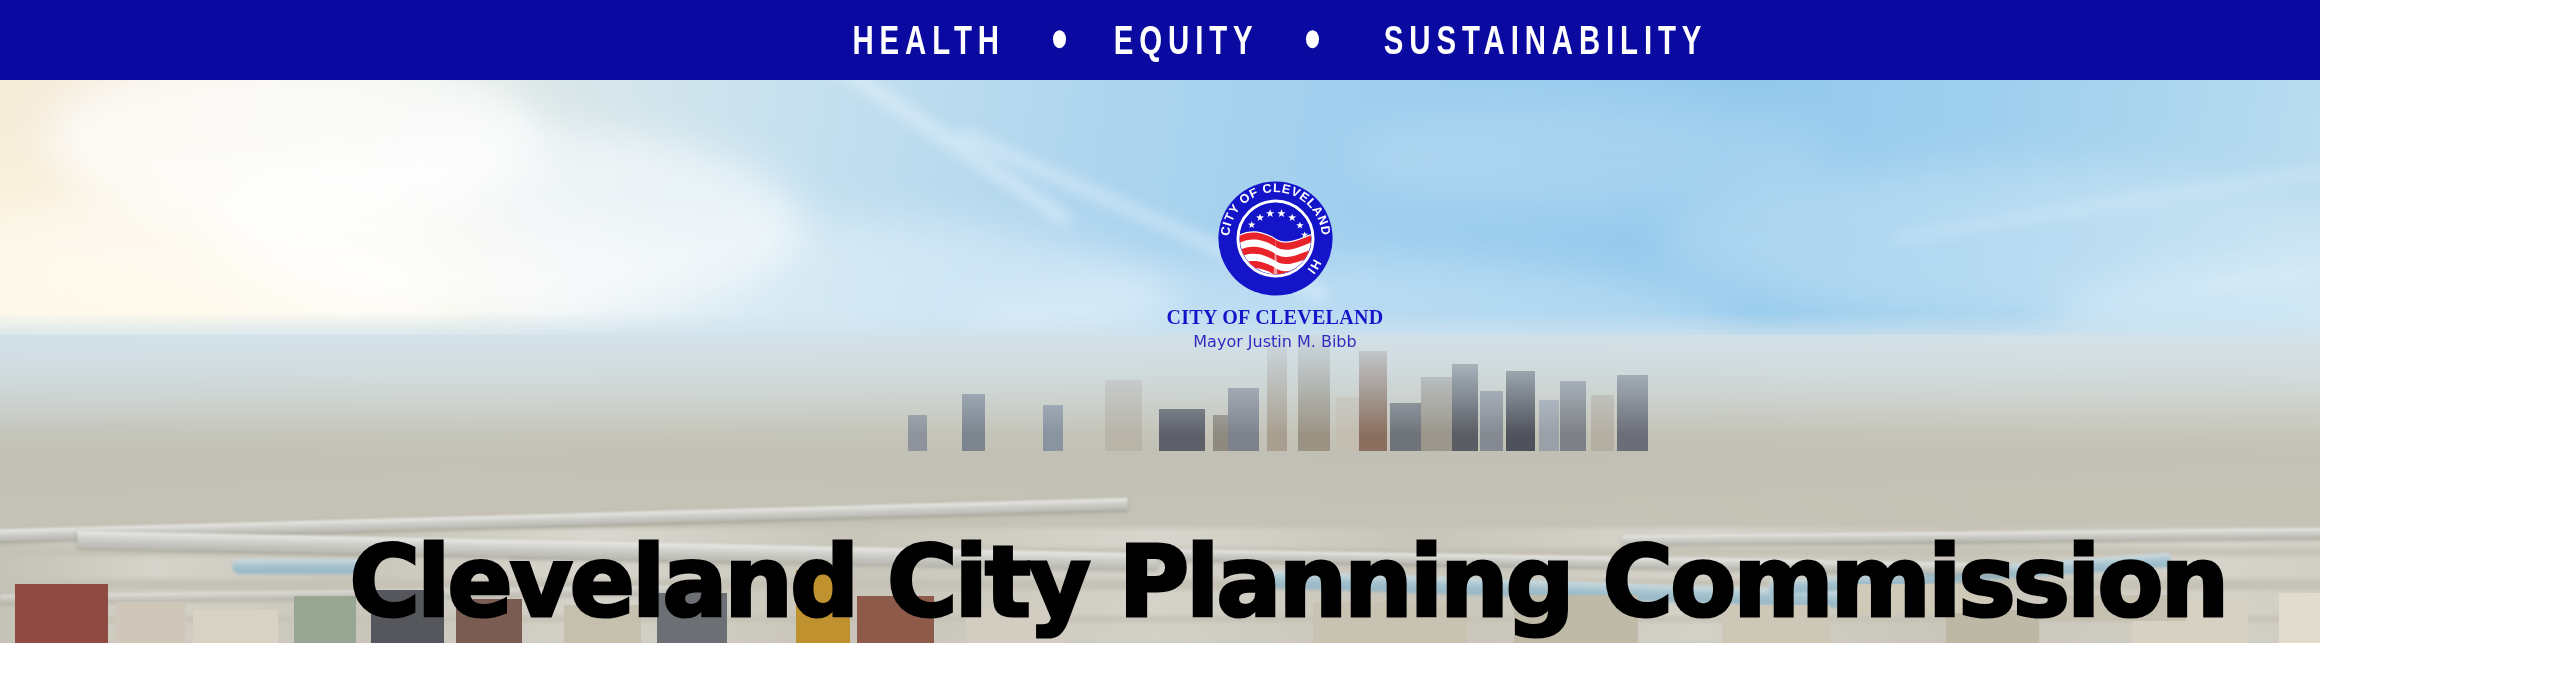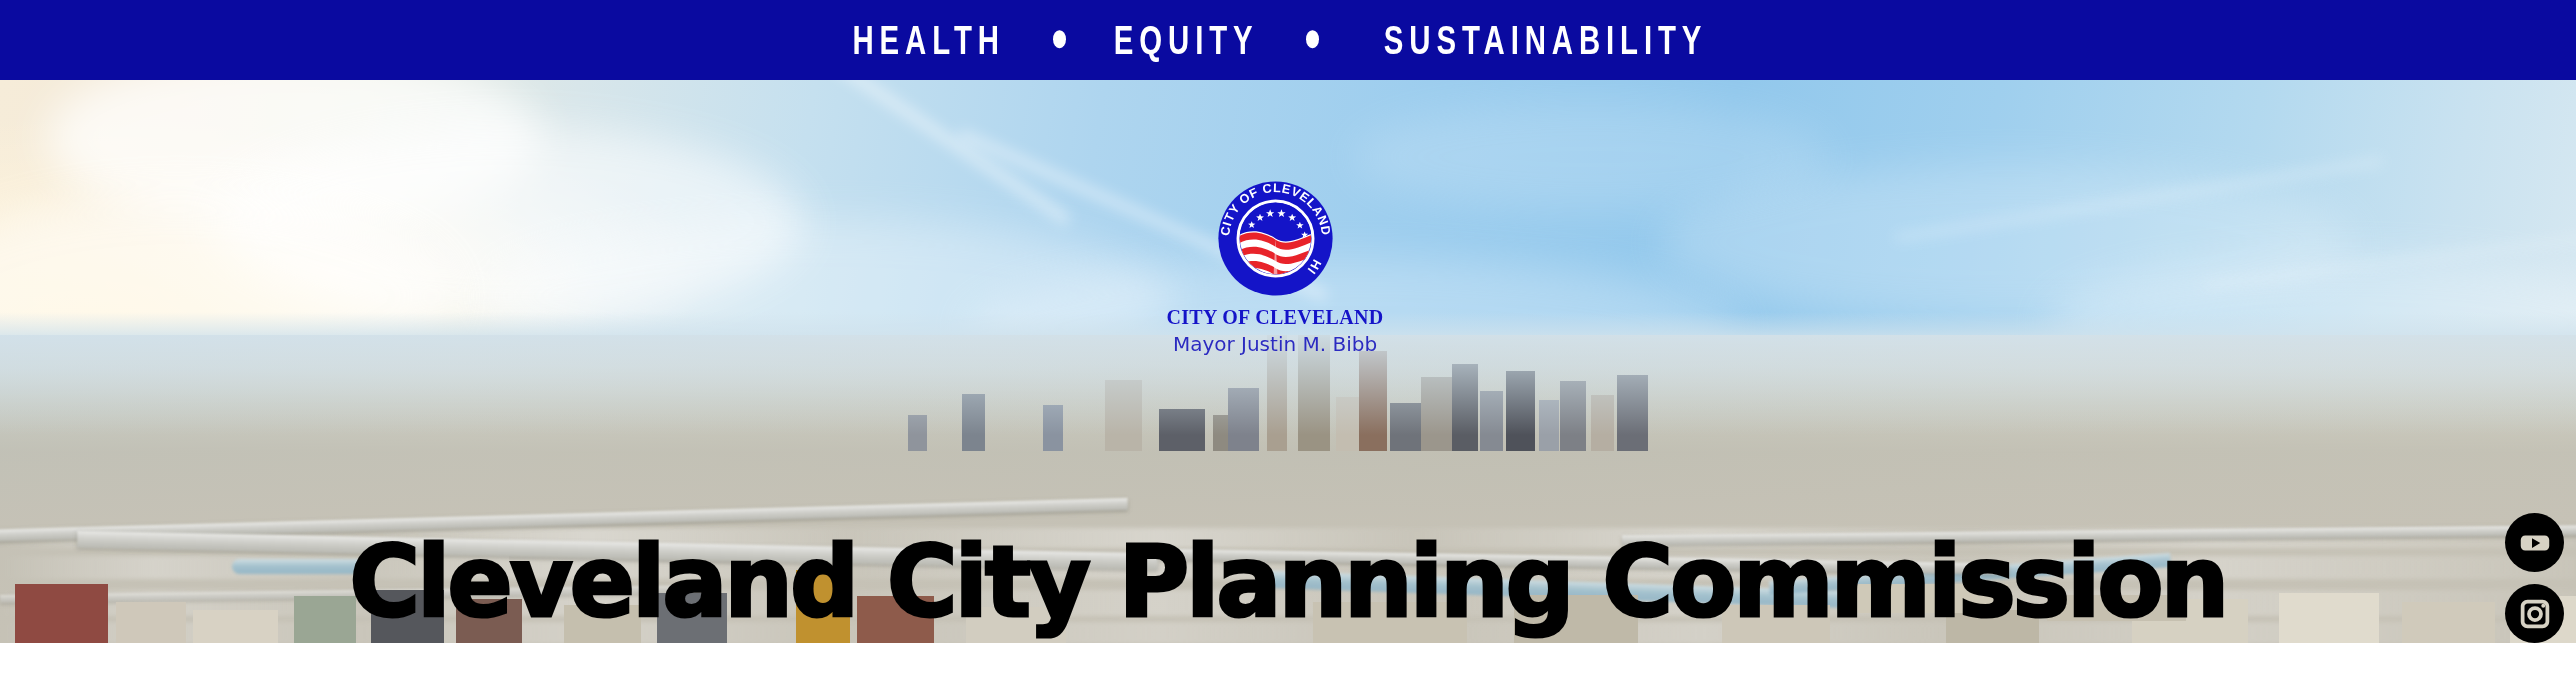--- a/index.html
+++ b/index.html
@@ -1,19 +1,19 @@
 <!DOCTYPE html>
 <html style="font-size:12.4px"><head>
 <meta charset="utf-8">
 <style>
   * { margin:0; padding:0; box-sizing:border-box; }
   html,body { width:2576px; height:682px; overflow:hidden; background:#ffffff; }
   body { font-family:"Liberation Sans", sans-serif; }
 
-  #page { position:relative; width:2576px; height:682px; background:#ffffff; overflow:hidden;padding-left:46px; }
+  #page { position:relative; width:2320px; height:682px; background:#ffffff; overflow:hidden;padding-left:46px; }
 
   
   #banner {
     position:absolute; left:0; top:0; width:2576px; height:80px;
     background:#0a0aa0;
     display:flex; align-items:center; justify-content:center;
   }
   #banner-inner { display:flex; align-items:center; gap:0px; transform:translateY(-0.8px); }
   .ban-word {
     color:#ffffff;
@@ -143,21 +143,21 @@
     font-size:20px;
     letter-spacing:0.3px;
     line-height:1;
     text-shadow:0 0 0.8px rgba(255,255,255,.5);
   }
   #logo-sub {
     margin-top:7px;
     color:#2b2bc0;
     font-family:"DejaVu Sans", sans-serif;
     font-weight:400;
-    font-size:20px;
+    font-size:16px;
     line-height:1;
     text-shadow:0 0 0.8px rgba(255,255,255,.4);
   }
 
   
   #maintitle {
     position:absolute; left:0; top:454px; width:2576px;
     text-align:center;
     color:#000000;
     font-family:"DejaVu Sans", sans-serif;

